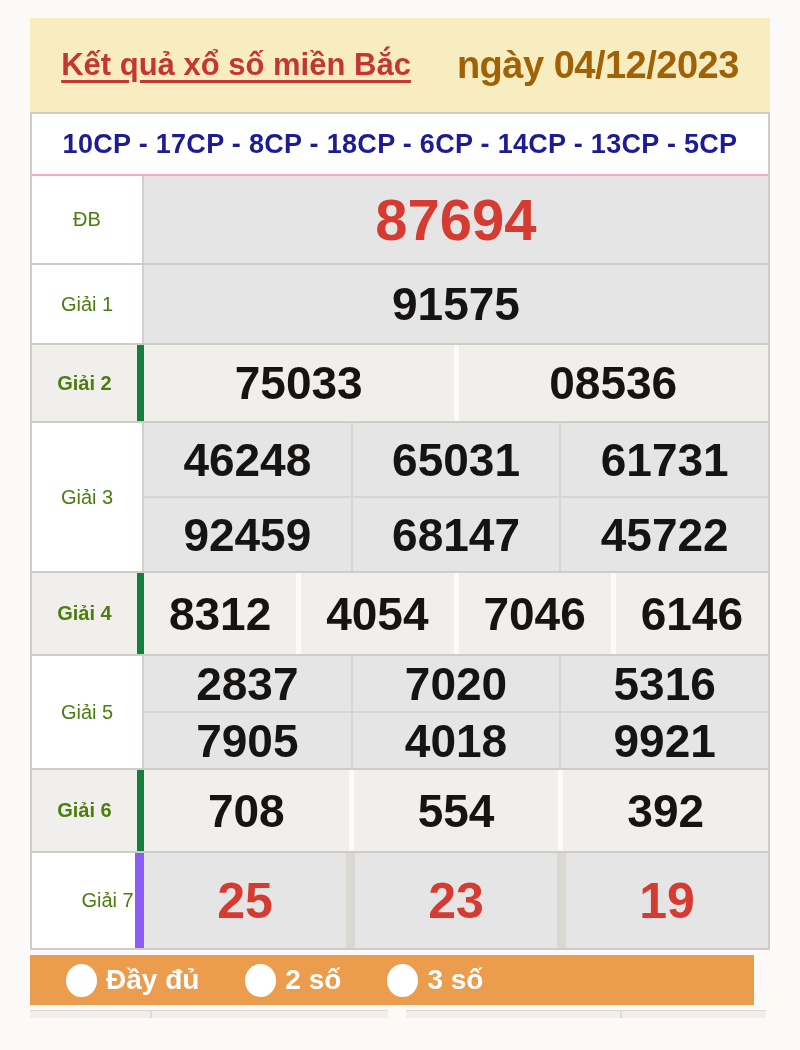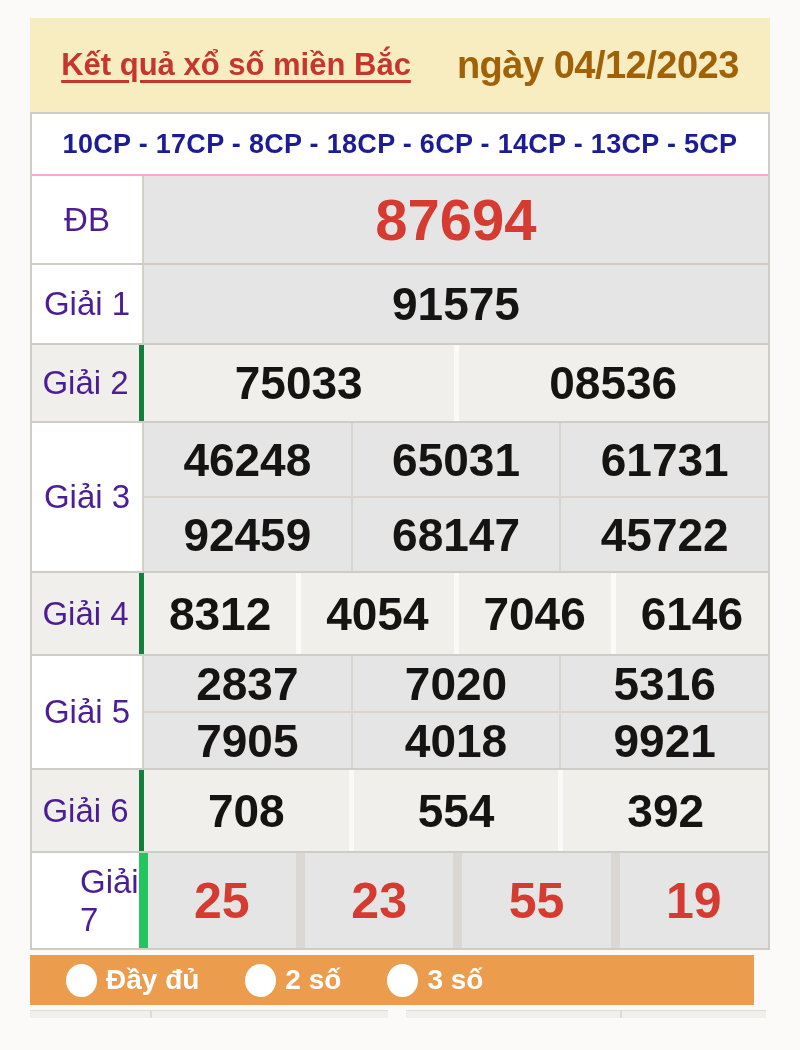--- a/index.html
+++ b/index.html
@@ -24,40 +24,40 @@
   .cp-row {
     height:62px; display:flex; align-items:center; justify-content:center;
     color:#1c1c96; font-size:27px; font-weight:bold; letter-spacing:0.3px;
     background:#fff; border-bottom:2px solid #f9a8d4;
   }
 
   .prow { display:flex; background:#fff; }
   .prow + .prow { border-top:2px solid #cfccc7; }
   .plabel {
     flex:0 0 112px; display:flex; align-items:center; justify-content:center;
-    font-size:33px; color:#4c1d95; border-right:2px solid #d3d0cb; background:inherit;
+    font-size:20px; color:#4d7c0f; border-right:2px solid #d3d0cb; background:inherit;
   }
   .pvalues { flex:1; display:flex; flex-direction:column; }
   .psubrow { flex:1; display:flex; }
   .psubrow + .psubrow { border-top:2px solid #d8d5d0; }
   .pcell {
     flex:1; display:flex; align-items:center; justify-content:center;
     font-size:46px; font-weight:bold; color:#161412; background:#e5e5e5;
   }
   .pcell + .pcell { border-left:2px solid #d8d5d0; }
 
   
   .prow.shaded, .prow.shaded .pcell, .prow.shaded .plabel { background:#f0efec; }
-  .prow.shaded .plabel { border-right:5px solid #15803d; }
+  .prow.shaded .plabel { border-right:7px solid #15803d;font-weight:bold; }
   .prow.shaded .pcell + .pcell { border-left:5px solid #fbfaf8; }
 
   
   .prow.special .pcell { color:#d53b30; font-size:58px; }
   .prow.red7 .pcell { color:#d53b30; font-size:50px; }
-  .prow.red7 .plabel { border-right:9px solid #22c55e;padding-left:48px; }
+  .prow.red7 .plabel { border-right:9px solid #8b5cf6;padding-left:48px; }
   .prow.red7 .pcell + .pcell { border-left:9px solid #dbd8d3; }
 
   .h-db{height:87px} .h-s{height:80px} .h-g2{height:78px} .h-d3{height:150px}
   .h-g4{height:83px} .h-d5{height:114px} .h-g6{height:83px} .h-g7{height:97px}
 
   
   .filter-bar {
     margin:5px 30px 0; width:724px; height:50px; background:#eb9c4d;
     display:flex; align-items:center; padding-left:36px; gap:46px;
   }
@@ -168,21 +168,20 @@
       </div>
         </div>
     </div>
 
     <div class="prow red7 h-g7">
       <div class="plabel">Giải 7</div>
       <div class="pvalues">
           <div class="psubrow">
         <div class="pcell">25</div>
         <div class="pcell">23</div>
-        <div class="pcell">55</div>
         <div class="pcell">19</div>
       </div>
         </div>
     </div>
 
   </div>
 
   <div class="filter-bar">
     <div class="filter-option">
       <span class="radio-dot"></span>

